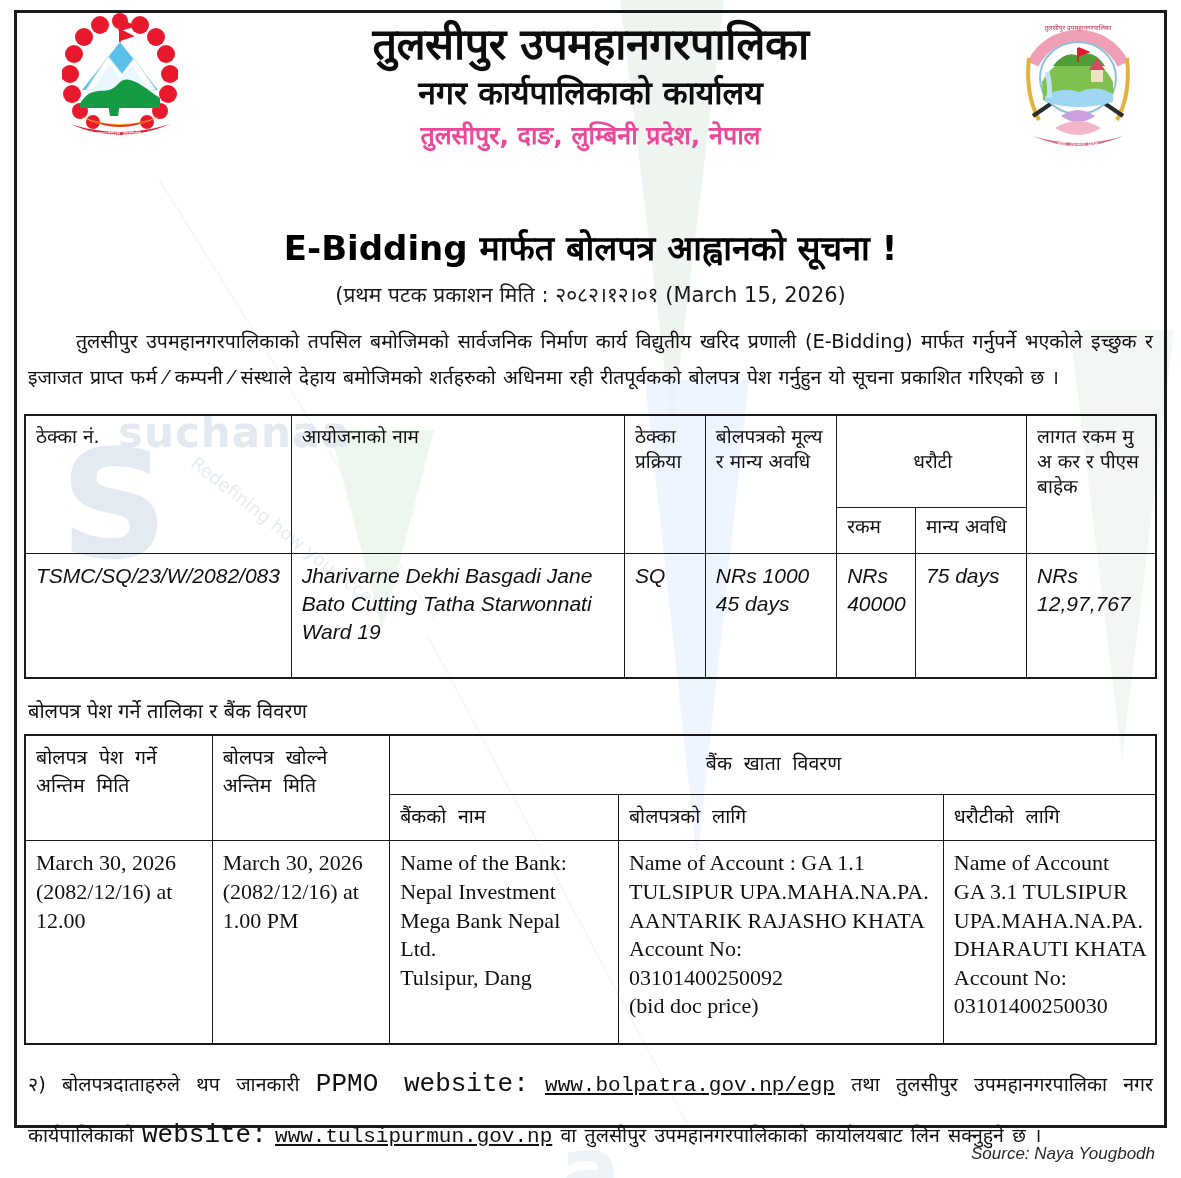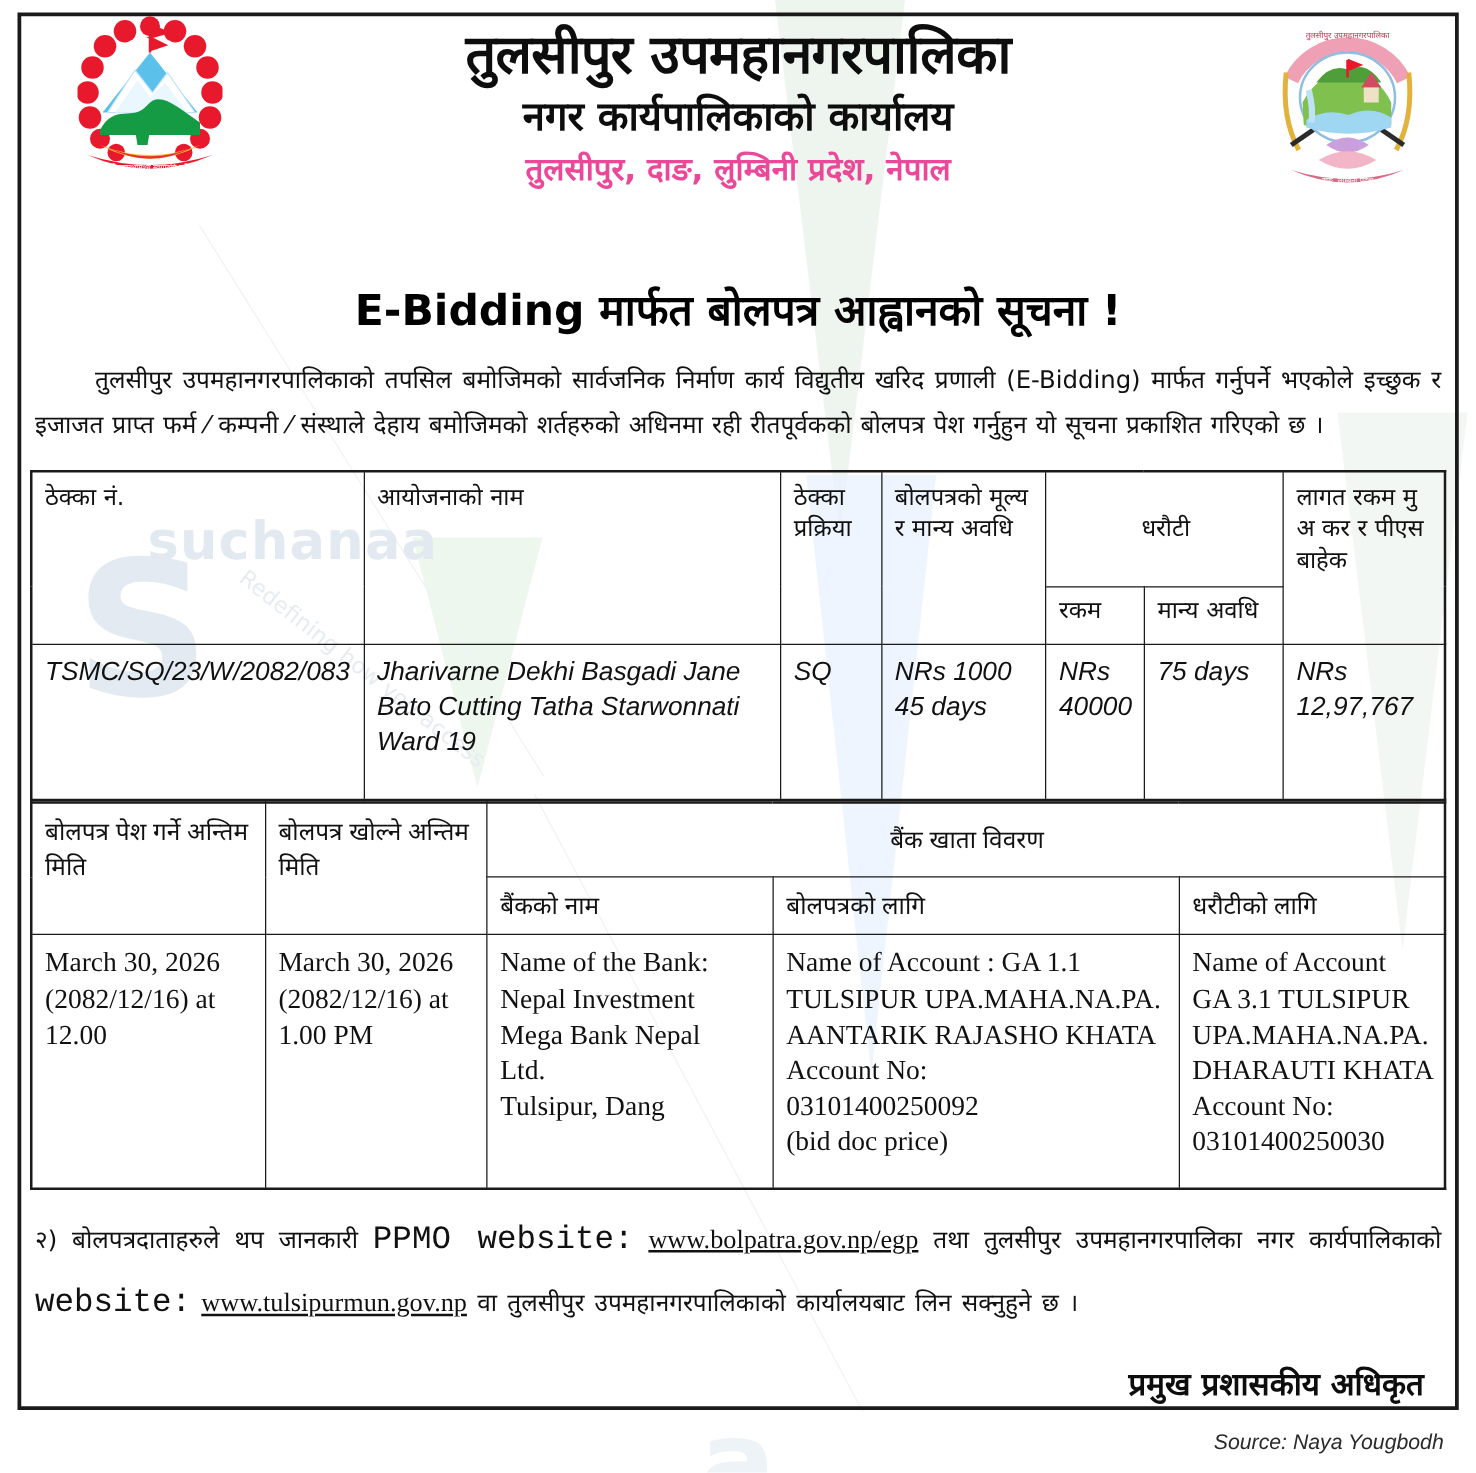--- a/index.html
+++ b/index.html
@@ -203,21 +203,21 @@
   .t1 thead tr.r2 th { height: 46px; padding-top: 6px; }
 
   .subheading {
     font-family: "DejaVu Sans", sans-serif;
     font-size: 20px;
     margin: 18px 4px 10px 4px;
     color: #111;
   }
 
   .t2 th {
-    font-family: Liberation Sans, sans-serif;
+    font-family: Liberation Mono, monospace;
     font-weight: 400;
     font-size: 19.5px;
     text-align: left;
     vertical-align: top;
     padding: 9px 8px 8px 10px;
     line-height: 1.45;
     margin-left: 32px;
   }
   .t2 th.ctr { text-align: center; vertical-align: middle; }
   .t2 td {
@@ -239,21 +239,21 @@
     font-size: 19.5px;
     line-height: 1.95;
     text-align: justify;
     text-align-last: left;
     margin: 14px 4px 0 4px;
     color: #111;
     word-spacing: 2px;
   }
   .footnote .lnk {
     text-decoration: underline;
-    font-family: Liberation Serif, serif;
+    font-family: Liberation Mono, monospace;
     font-size: 21px;
     color: #111;
   }
   .footnote .en {
     font-family: Liberation Mono, monospace;
     font-size: 26px;
   }
 
   .signature {
     font-family: "DejaVu Sans", sans-serif;
@@ -376,20 +376,21 @@
     </div>
 
     <div class="head-titles">
       <div class="org-name">तुलसीपुर उपमहानगरपालिका</div>
       <div class="org-office">नगर कार्यपालिकाको कार्यालय</div>
       <div class="org-addr">तुलसीपुर, दाङ, लुम्बिनी प्रदेश, नेपाल</div>
     </div>
   </div>
 
   <div class="notice-title">E-Bidding मार्फत बोलपत्र आह्वानको सूचना !</div>
+  <div class="pub-date">(प्रथम पटक प्रकाशन मिति : २०८२।१२।०१ (March 15, 2026)</div>
 
   <p class="intro">तुलसीपुर उपमहानगरपालिकाको तपसिल बमोजिमको सार्वजनिक निर्माण कार्य विद्युतीय खरिद प्रणाली (E-Bidding) मार्फत गर्नुपर्ने भएकोले इच्छुक र इजाजत प्राप्त फर्म ⁄ कम्पनी ⁄ संस्थाले देहाय बमोजिमको शर्तहरुको अधिनमा रही रीतपूर्वकको बोलपत्र पेश गर्नुहुन यो सूचना प्रकाशित गरिएको छ ।</p>
 
   <table class="bordered t1">
     <thead>
       <tr class="r1">
         <th rowspan="2" style="width:255px">ठेक्का नं.</th>
         <th rowspan="2" style="width:330px">आयोजनाको नाम</th>
         <th rowspan="2" style="width:80px">ठेक्का प्रक्रिया</th>
         <th rowspan="2" style="width:130px">बोलपत्रको मूल्य र मान्य अवधि</th>
@@ -420,20 +421,21 @@
         </td>
         <td>75  days</td>
         <td>
           <span class="cellline">NRs</span>
           <span class="cellline">12,97,767</span>
         </td>
       </tr>
     </tbody>
   </table>
 
+  <div class="subheading">बोलपत्र पेश गर्ने तालिका र बैंक विवरण</div>
 
   <table class="bordered t2">
     <thead>
       <tr class="r1">
         <th rowspan="2" style="width:188px">बोलपत्र पेश गर्ने अन्तिम मिति</th>
         <th rowspan="2" style="width:178px">बोलपत्र खोल्ने अन्तिम मिति</th>
         <th colspan="3" class="ctr">बैंक खाता विवरण</th>
       </tr>
       <tr class="r2">
         <th style="width:230px">बैंकको नाम</th>

